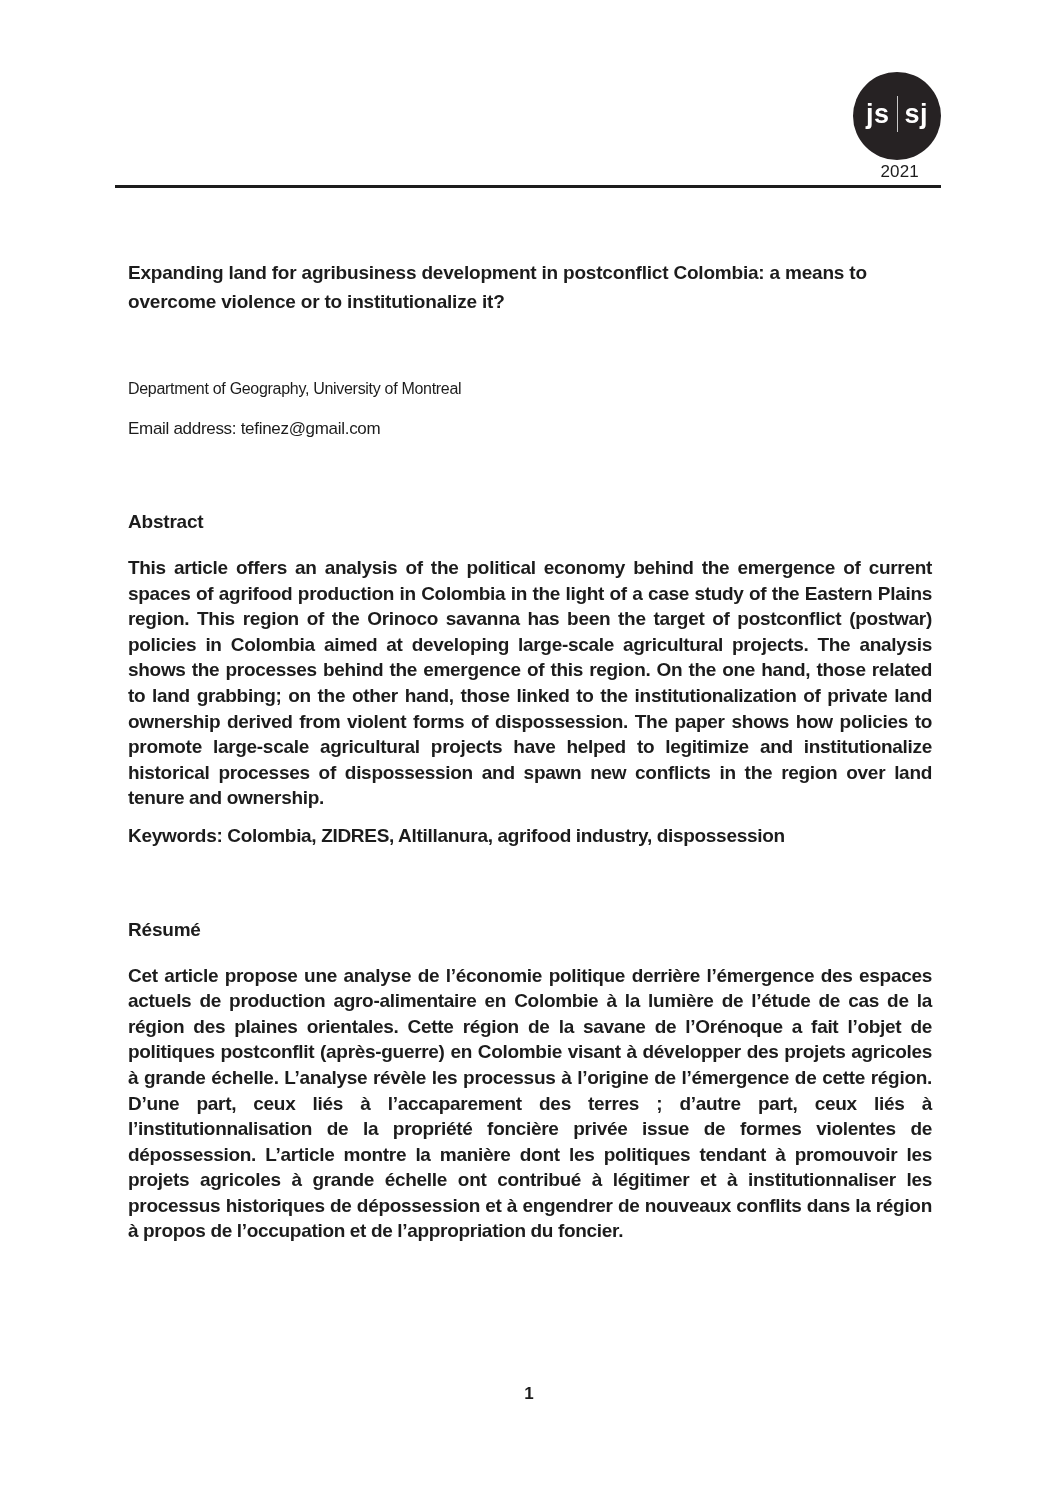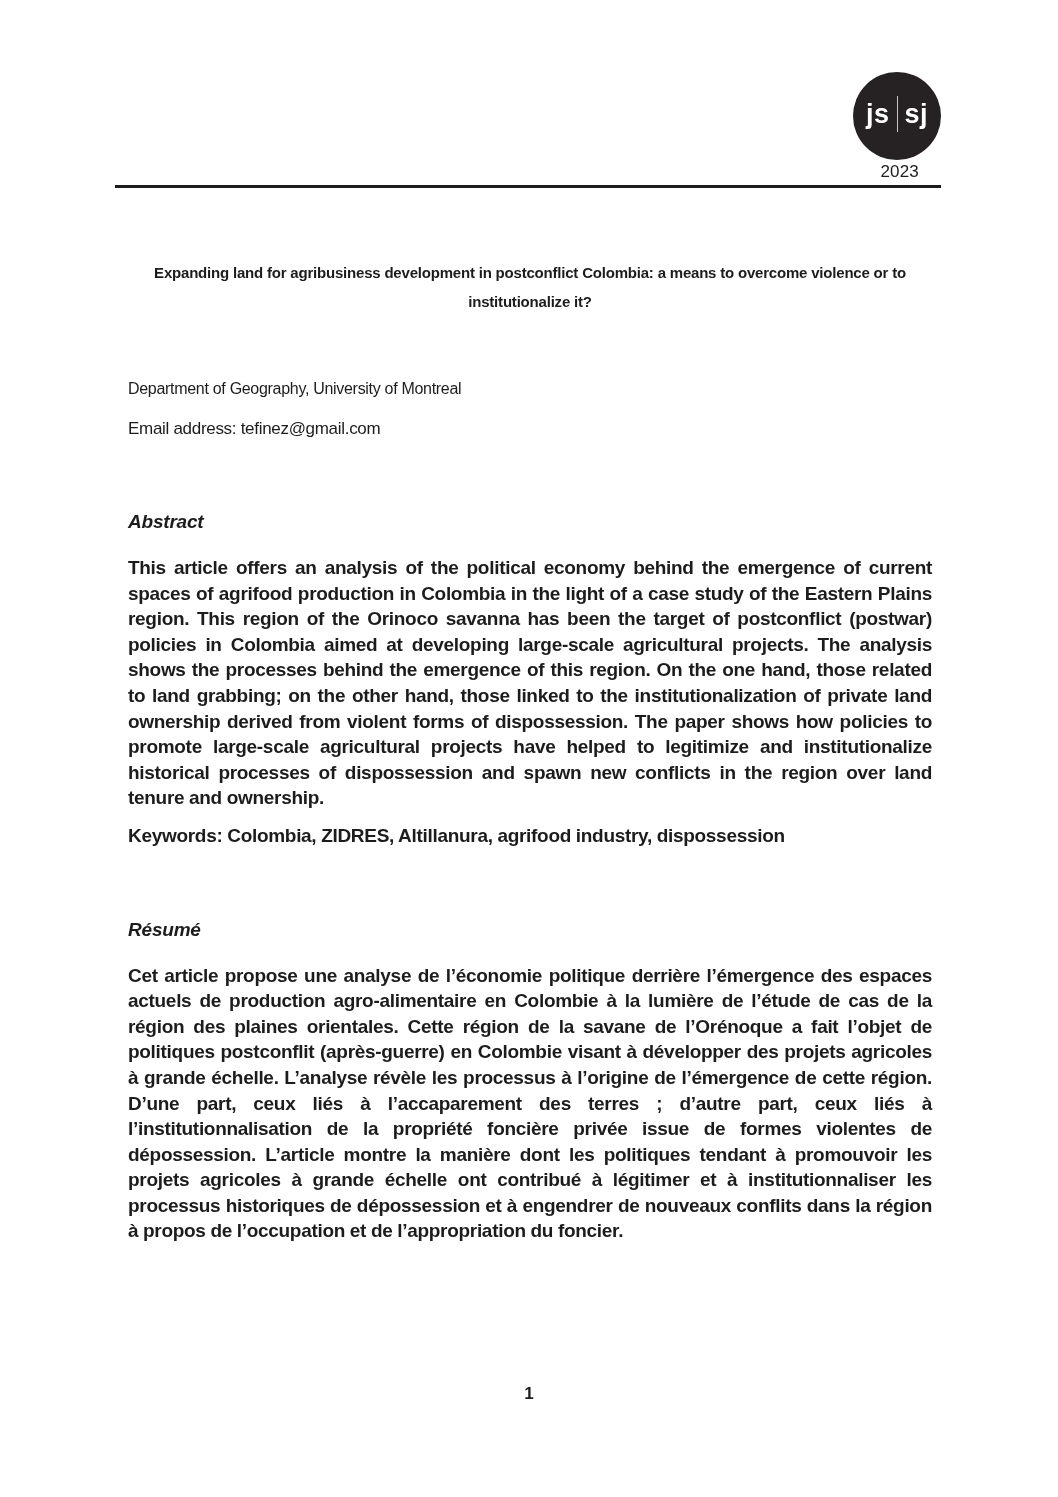--- a/index.html
+++ b/index.html
@@ -63,40 +63,39 @@
     height: 3px;
     background: #1c1c1c;
     margin-top: 3px;
   }
   
   .main {
     padding: 0 126px 0 128px;
   }
   .title {
     margin-top: 70px;
-    font-size: 15px;
+    font-size: 19px;
     font-weight: bold;
-    text-align: center;
+    text-align: left;
     line-height: 29px;
     letter-spacing: -0.2px;
   }
   .author {
     margin-top: 61px;
     font-size: 19px;
     font-weight: bold;
     text-align: center;
     letter-spacing: -0.2px;
   }
   .affil { margin-top: 64px; font-size: 16px; letter-spacing: -0.3px; }
   .email { margin-top: 21px; font-size: 17px; letter-spacing: -0.3px; }
   .heading {
     font-size: 19px;
     font-weight: bold;
     letter-spacing: -0.2px;
-    font-style: italic;
   }
   .heading.abstract { margin-top: 72px; }
   .heading.resume  { margin-top: 70px; }
   .body-text {
     margin-top: 22px;
     font-size: 19px;
     line-height: 25.6px;
     text-align: justify;
     letter-spacing: -0.3px;
     word-spacing: -0.2px;
@@ -122,21 +121,21 @@
   <header class="header">
     <div class="logo-row">
       <div class="logo-circle">
         <span class="logo-text">
           <span>js</span>
           <span class="logo-divider"></span>
           <span>sj</span>
         </span>
       </div>
     </div>
-    <div class="year">2023</div>
+    <div class="year">2021</div>
     <div class="rule"></div>
   </header>
 
   <main class="main">
     <h1 class="title">Expanding land for agribusiness development in postconflict Colombia: a means to overcome violence or to institutionalize it?</h1>
 
 
     <p class="affil">Department of Geography, University of Montreal</p>
     <p class="email">Email address: tefinez@gmail.com</p>
 

